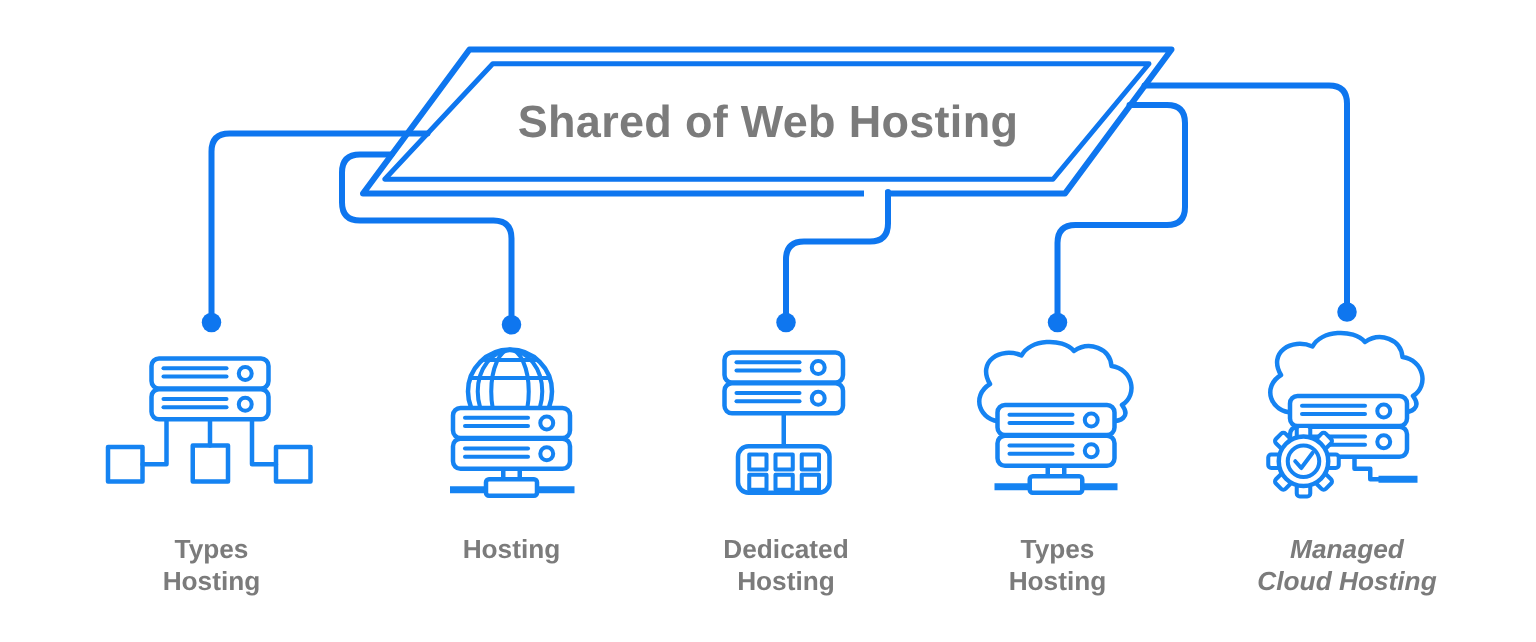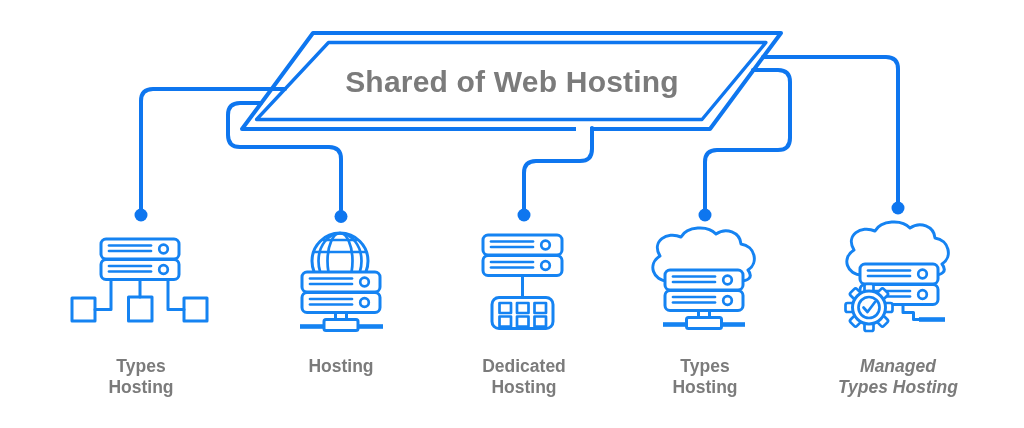--- a/index.html
+++ b/index.html
@@ -181,16 +181,16 @@
   <div class="lbl lbl-dedicated">
     <span>Dedicated</span>
     <span>Hosting</span>
   </div>
   <div class="lbl lbl-cloud">
     <span>Types</span>
     <span>Hosting</span>
   </div>
   <div class="lbl lbl-managed">
     <span>Managed</span>
-    <span>Types Hosting</span>
+    <span>Cloud Hosting</span>
   </div>
 
 </div>
 
 </body></html>

